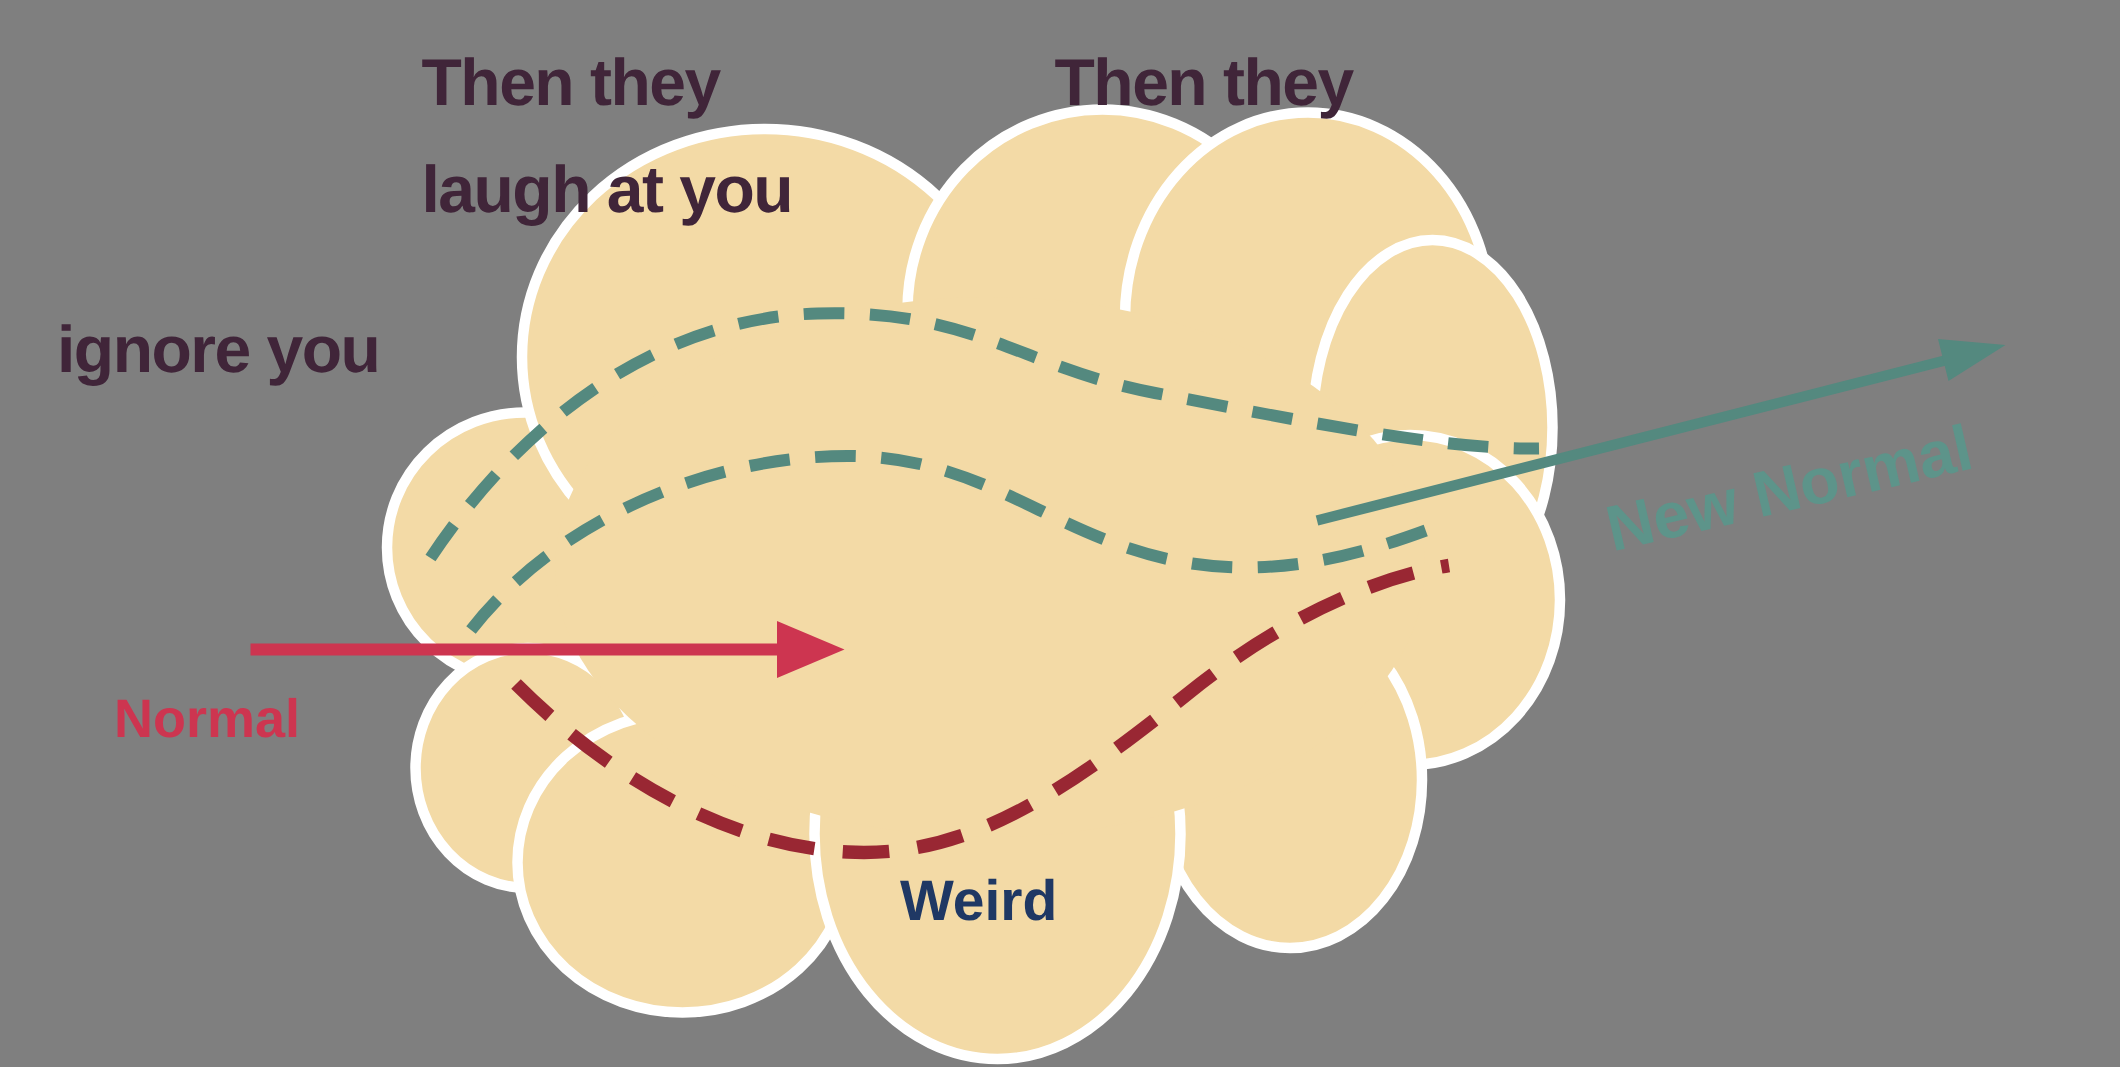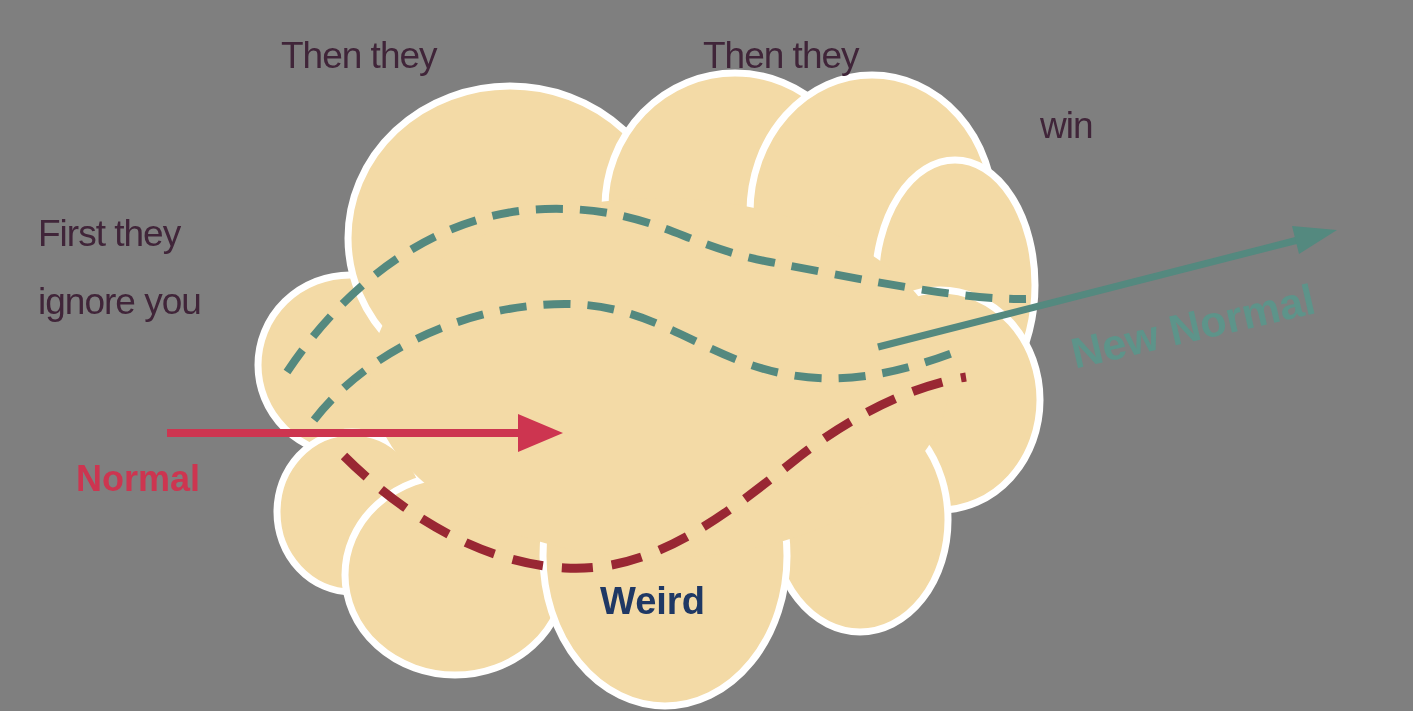--- a/index.html
+++ b/index.html
@@ -7,21 +7,21 @@
     --teal:#54897f; --teal-text:#5d948a; --crimson:#cd3550;
     --dark-red:#992733; --navy:#1f3864; --plum:#402539;
   }
   *{margin:0;padding:0;box-sizing:border-box}
   html,body{width:1413px;height:711px;overflow:hidden}
   body{
     position:relative;
     background:var(--bg);
     font-family:"Liberation Sans", sans-serif;
   }
-  .stage{position:absolute;color:var(--plum);font-size:37px;font-weight:400;
+  .stage{position:absolute;color:var(--plum);font-size:44px;font-weight:700;
          line-height:71px;letter-spacing:-1px;white-space:nowrap}
   .stage span{display:block}
   #stage-ignore{left:38px;top:200px;line-height:68px}
   #stage-laugh{left:281px;top:20px}
   #stage-fight{left:703px;top:20px}
   #stage-win{left:1040px;top:90px}
   .path-label{position:absolute;font-weight:700;white-space:nowrap}
   #normal-label{left:76px;top:458px;font-size:36px;color:var(--crimson)}
   #weird-label{left:600px;top:580px;font-size:38px;color:var(--navy)}
   #new-normal-label{
@@ -66,28 +66,27 @@
     <polygon class="arrow-red-head" points="518,414 563,433 518,452"></polygon>
   </g>
 
   <g>
     <line class="arrow-teal" x1="878" y1="347" x2="1298" y2="240"></line>
     <polygon class="arrow-teal-head" points="1337,230 1299,254 1292,226"></polygon>
   </g>
 </svg>
 
 <div class="stage" id="stage-ignore">
-  <span>First they</span>
   <span>ignore you</span>
 </div>
 <div class="stage" id="stage-laugh">
   <span>Then they</span>
+  <span>laugh at you</span>
 </div>
 <div class="stage" id="stage-fight">
   <span>Then they</span>
 </div>
 <div class="stage" id="stage-win">
-  <span>win</span>
 </div>
 
 <div class="path-label" id="normal-label">Normal</div>
 <div class="path-label" id="weird-label">Weird</div>
 <div class="path-label" id="new-normal-label">New Normal</div>
 
 </body></html>

